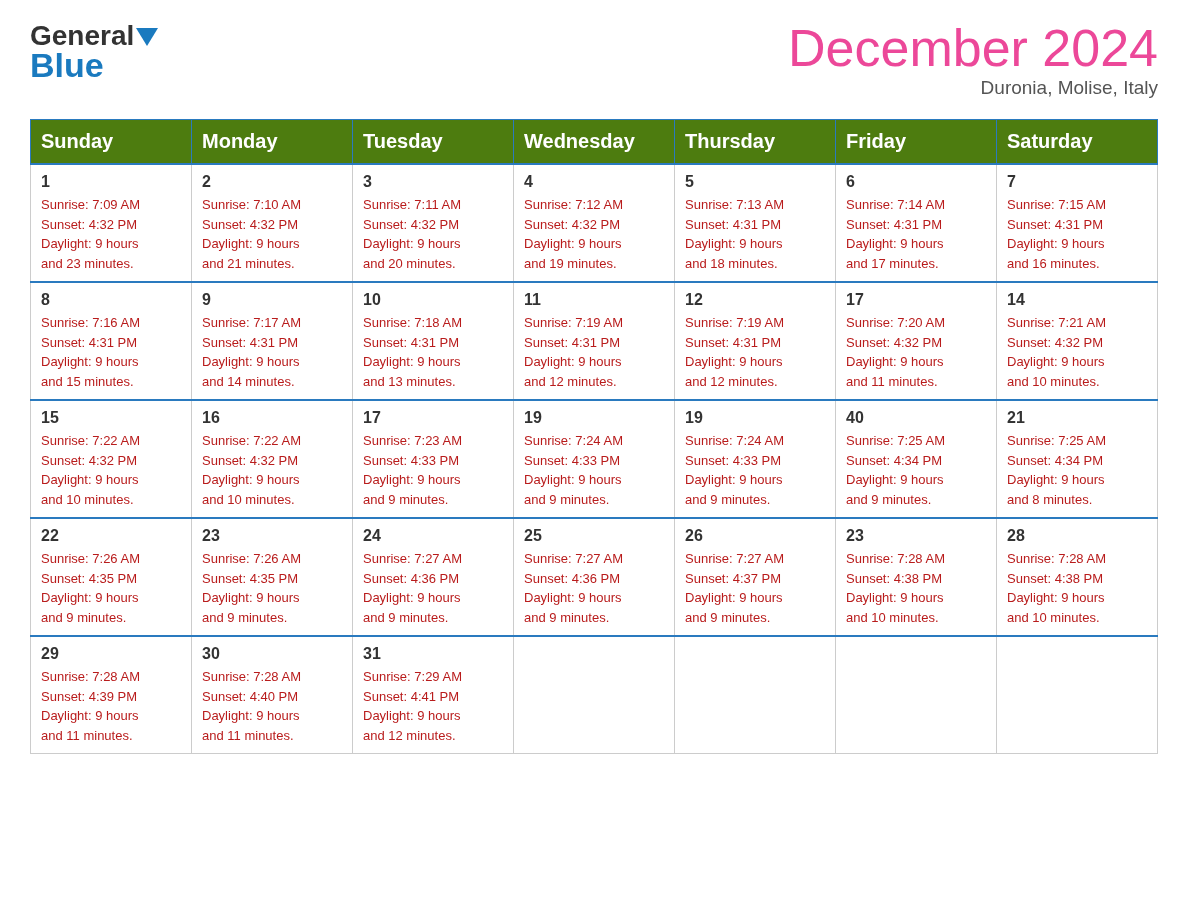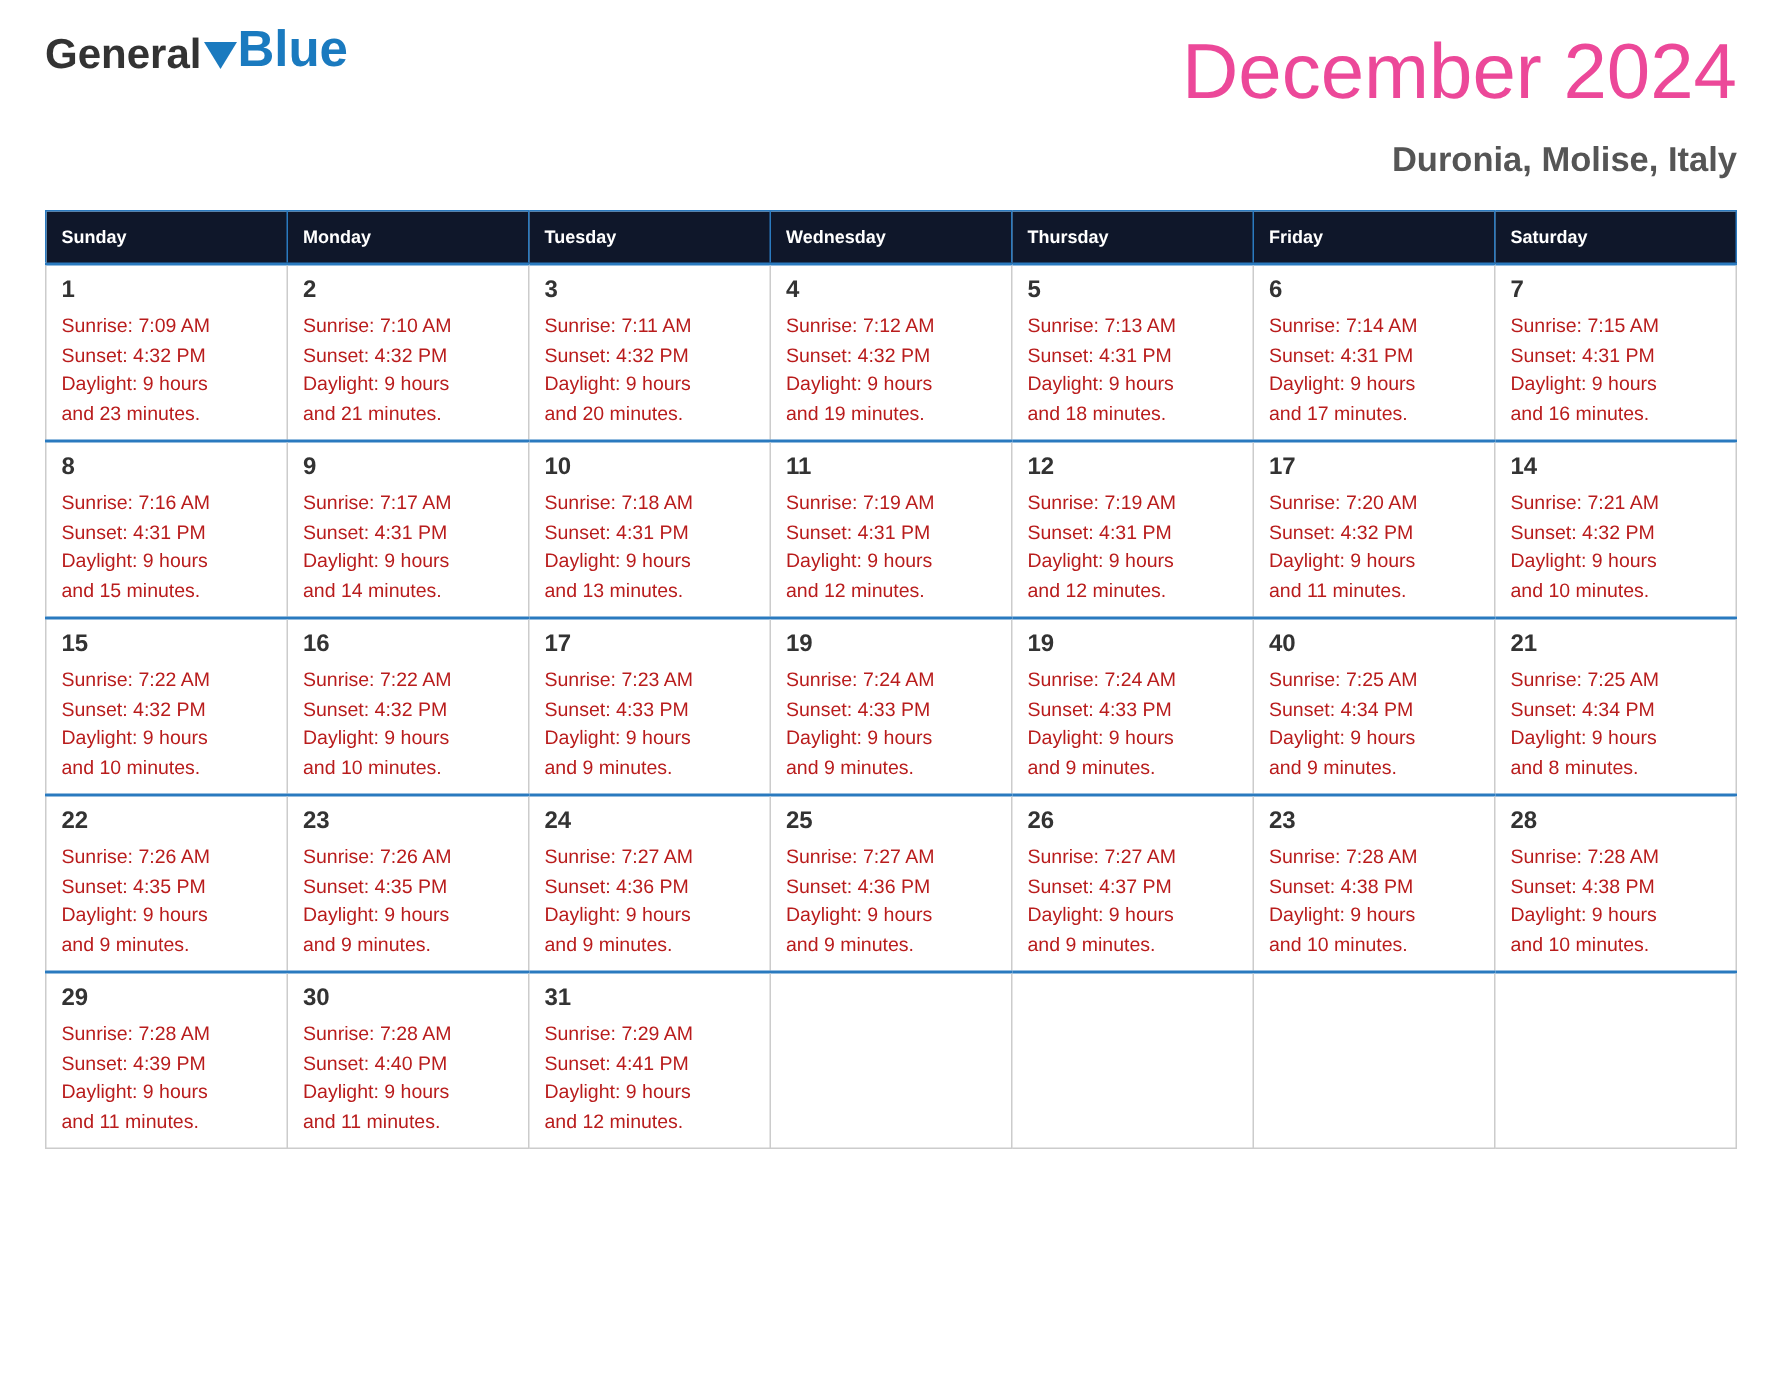--- a/index.html
+++ b/index.html
@@ -12,21 +12,21 @@
       padding: 20px 30px;
     }
     .header {
       display: flex;
       justify-content: space-between;
       align-items: flex-start;
       margin-bottom: 20px;
     }
     .logo {
       display: flex;
-      flex-direction: row;
+      flex-direction: column;
       align-items: flex-start;
     }
     .logo-text {
       font-size: 28px;
       font-weight: bold;
       color: #333;
     }
     .logo-blue {
       color: #1a7abf;
       font-size: 34px;
@@ -36,33 +36,32 @@
     .title-block {
       text-align: right;
     }
     .month-title {
       font-size: 52px;
       font-weight: normal;
       color: #ec4899;
       line-height: 1.1;
     }
     .location {
-      font-size: 23px;
+      font-size: 19px;
       color: #555;
-      margin-top: 16px;
-      font-weight: bold;
+      margin-top: 0;
     }
     table {
       width: 100%;
       border-collapse: collapse;
     }
     thead tr th {
-      background-color: #0f172a;
+      background-color: #4d7c0f;
       color: #fff;
-      font-size: 12px;
+      font-size: 20px;
       font-weight: bold;
       padding: 10px 10px;
       text-align: left;
       border: 1px solid #2a7abf;
     }
     tbody tr td {
       vertical-align: top;
       padding: 8px 10px;
       border: 1px solid #ccc;
       border-top: 2px solid #2a7abf;

